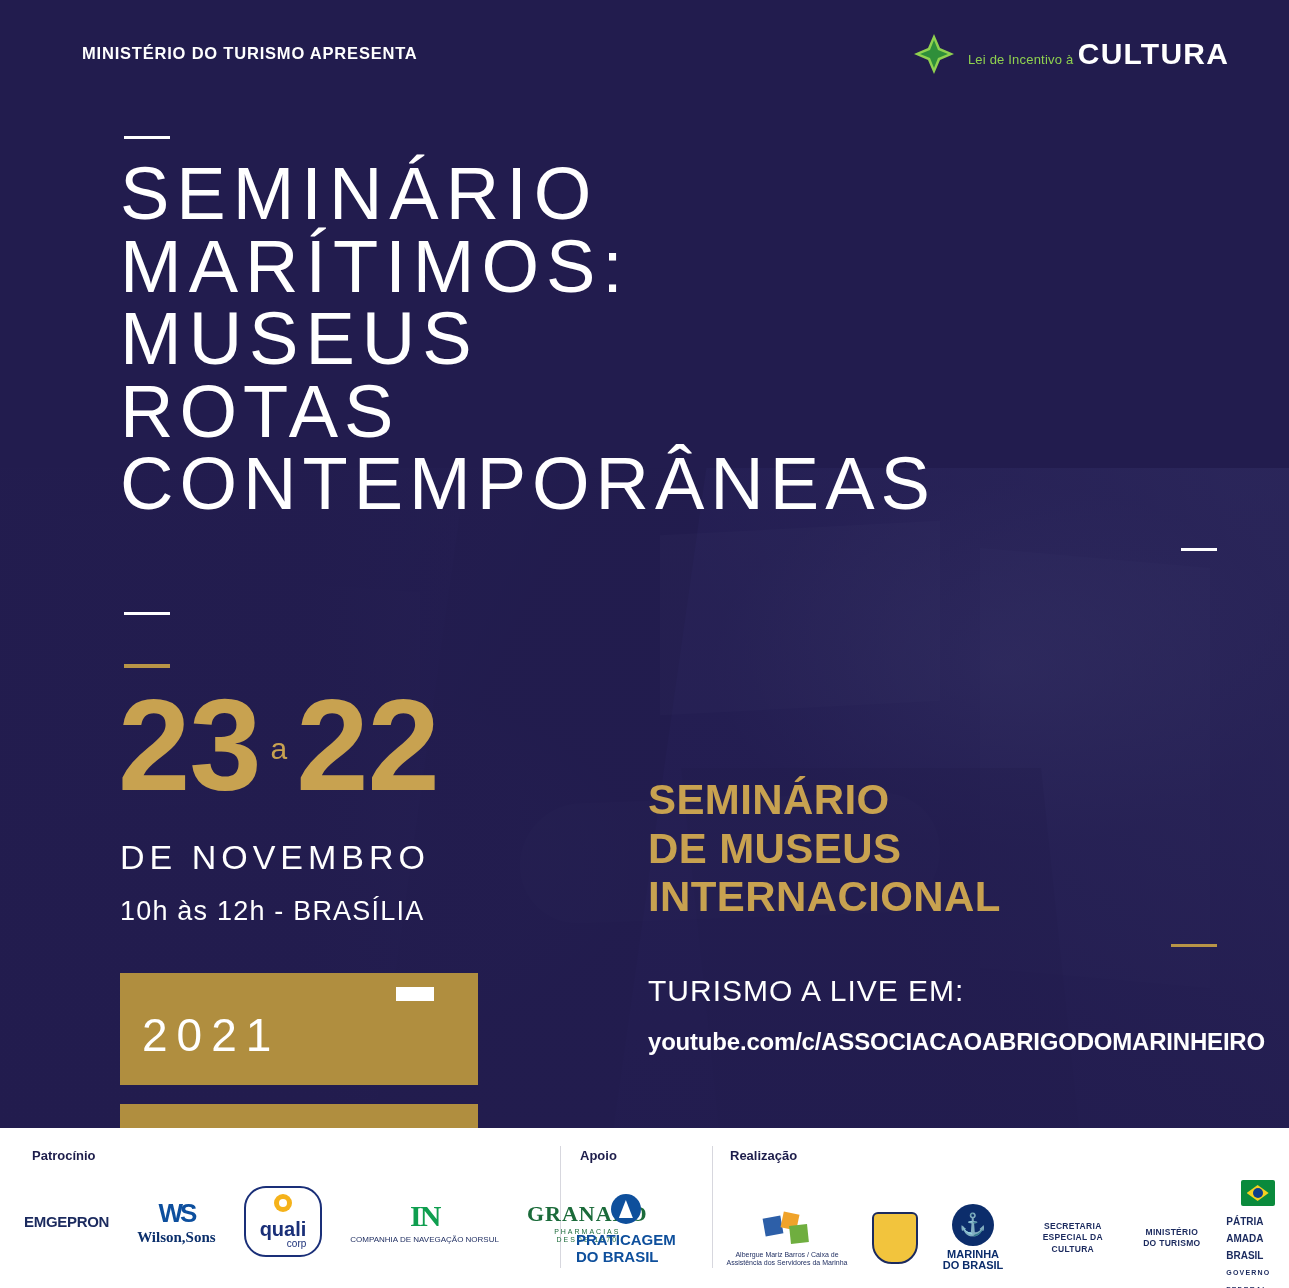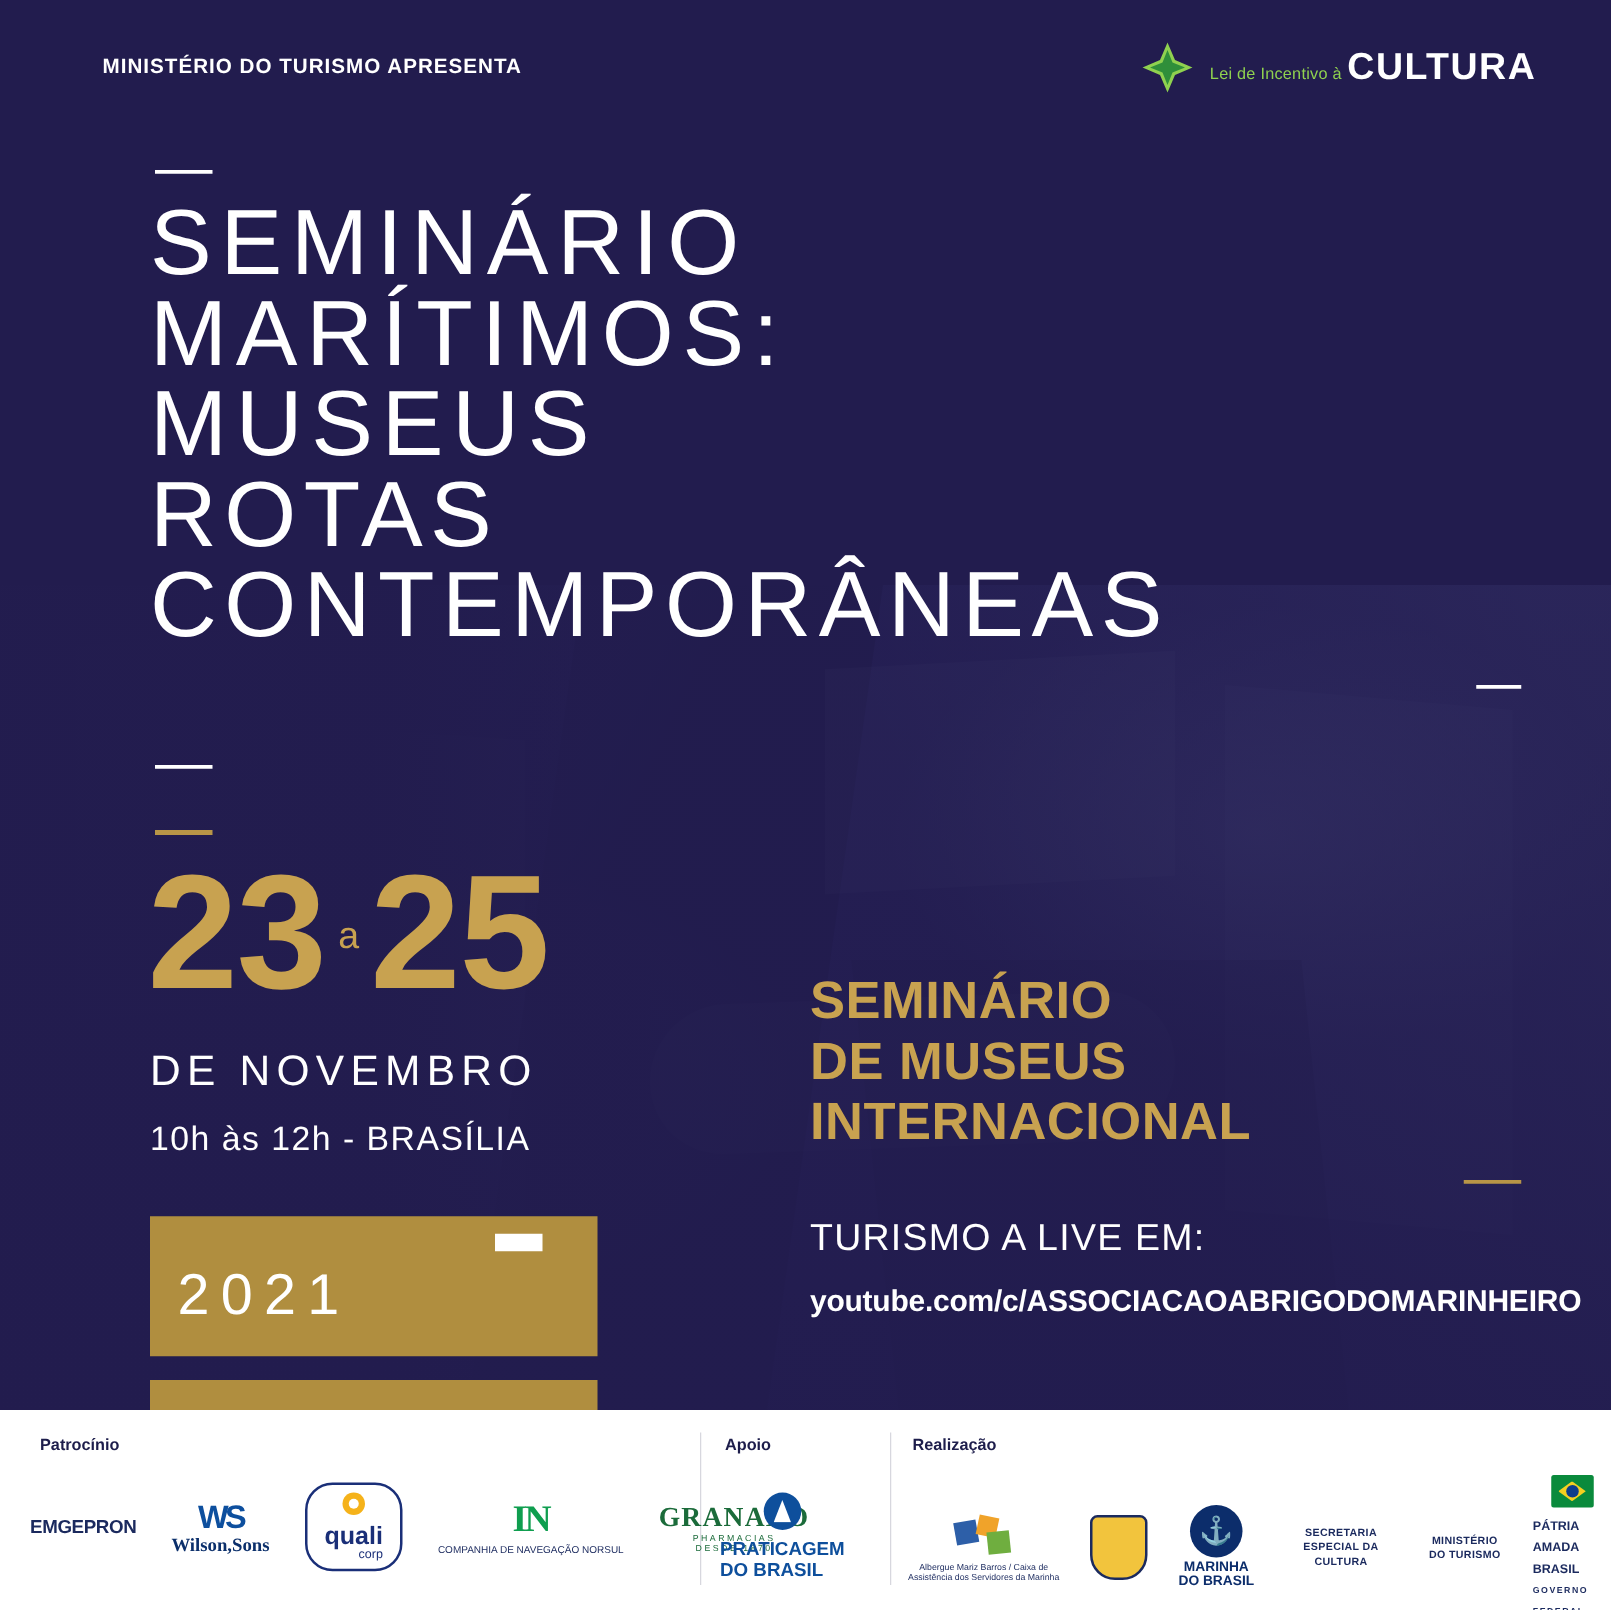--- a/index.html
+++ b/index.html
@@ -203,21 +203,21 @@
     <span class="l">MARÍTIMOS:</span>
     <span class="l">MUSEUS</span>
     <span class="l sub">ROTAS</span>
     <span class="l sub">CONTEMPORÂNEAS</span>
   </div>
 
   <div class="dates">
     <div class="nums">
       <span>23</span>
       <span class="a">a</span>
-      <span>25</span>
+      <span>22</span>
     </div>
   </div>
   <div class="month">DE NOVEMBRO</div>
   <div class="hours">10h às 12h - BRASÍLIA</div>
 
   <div class="year-box">
     <span class="notch"></span>
   </div>
   <div class="year-txt">2021</div>
   <div class="gold-strip"></div>

